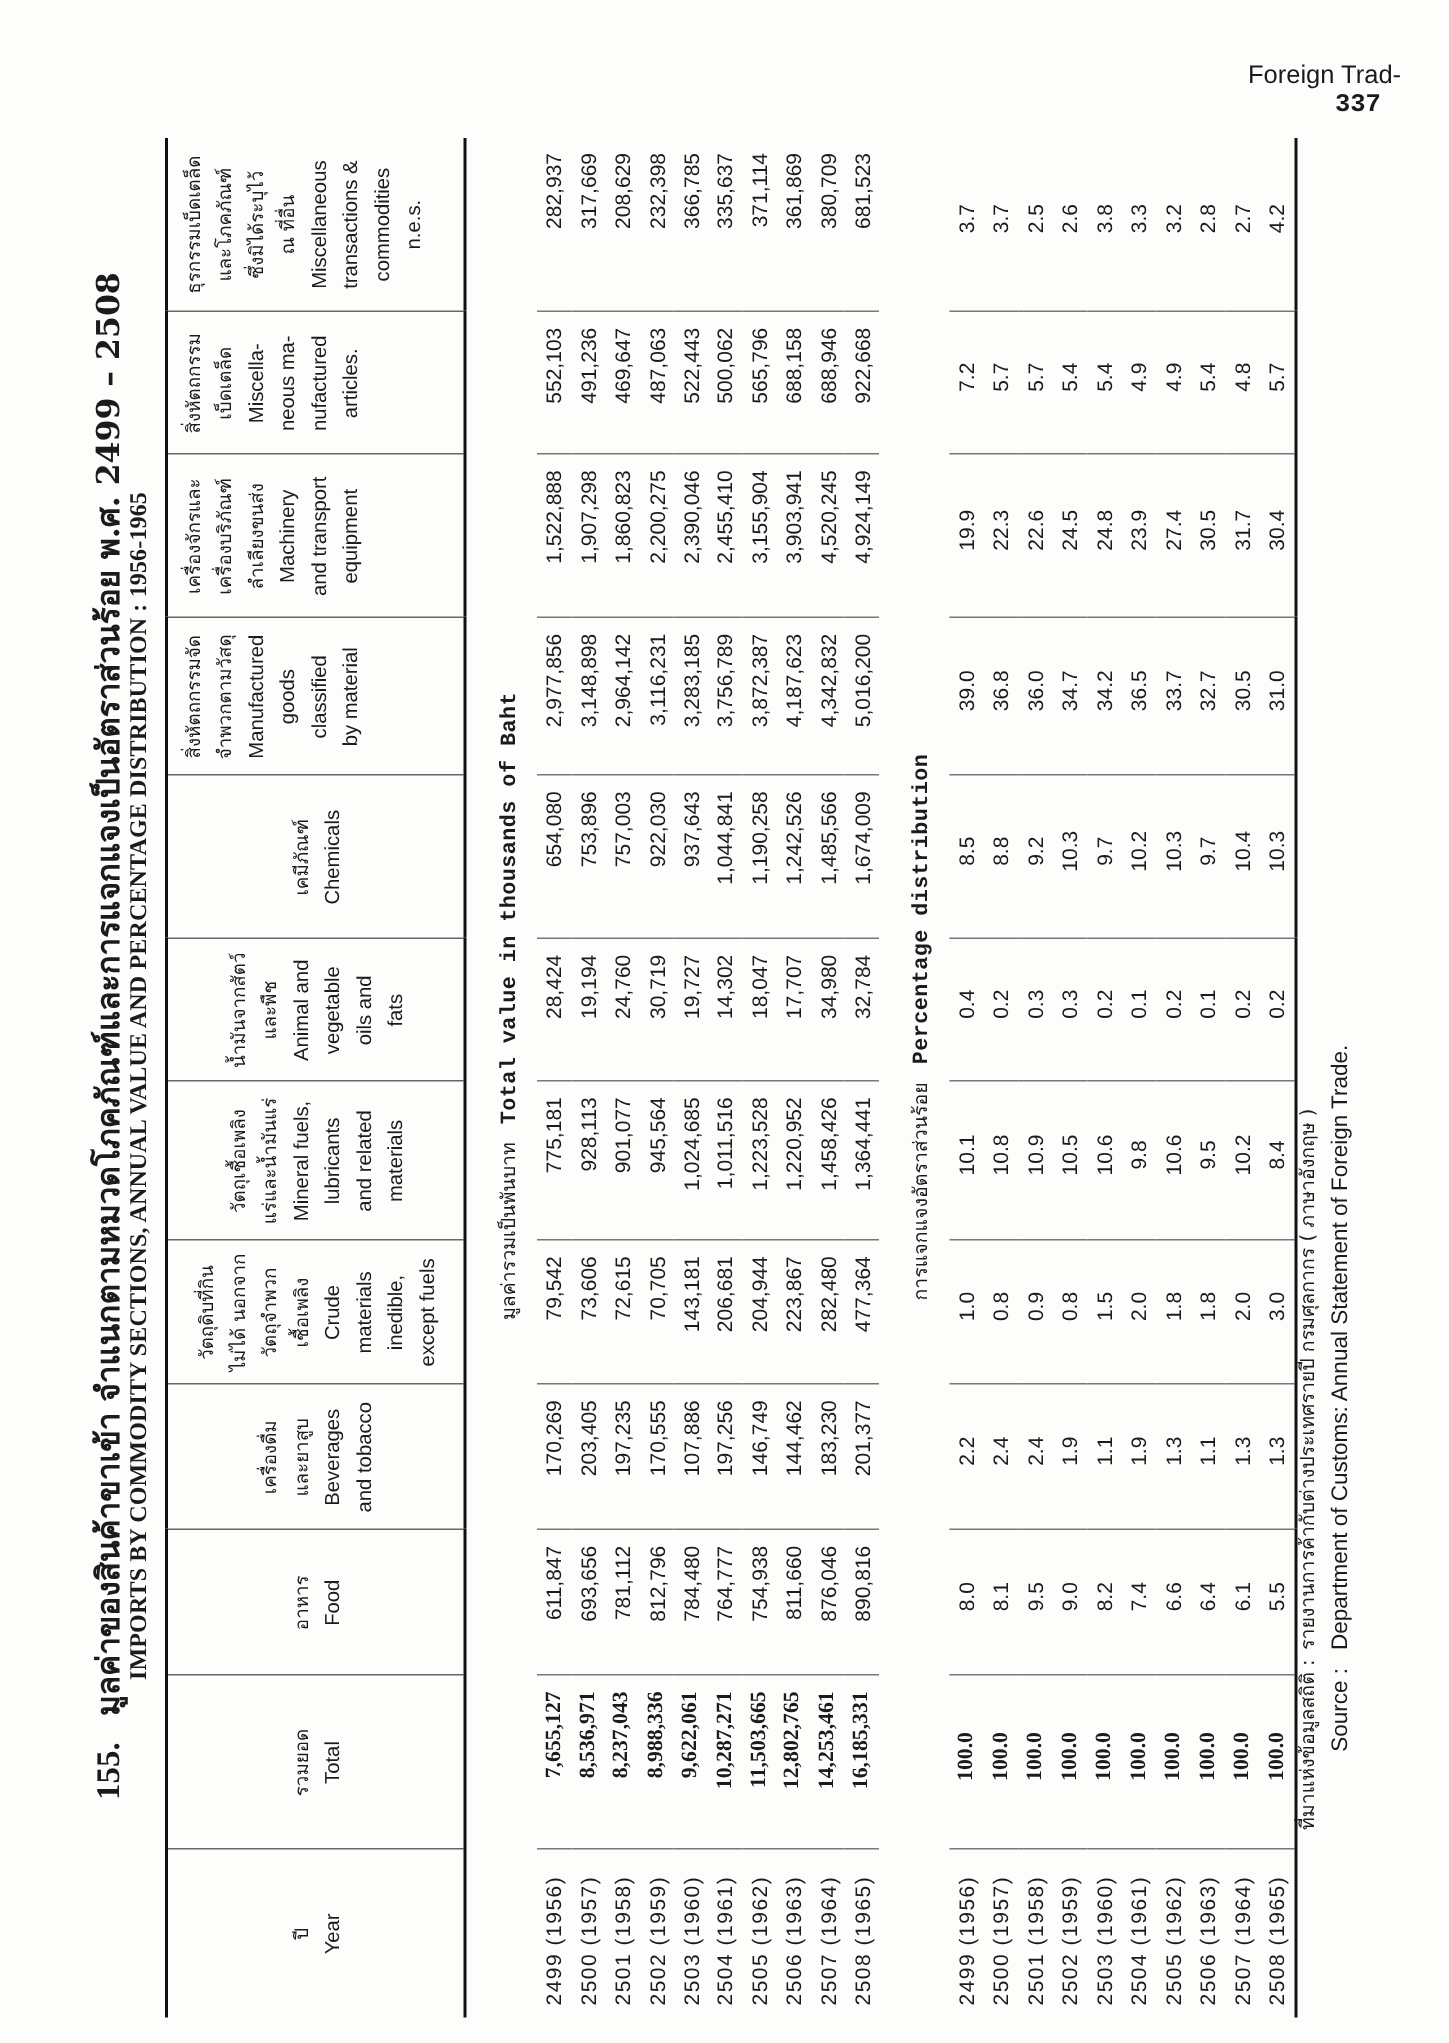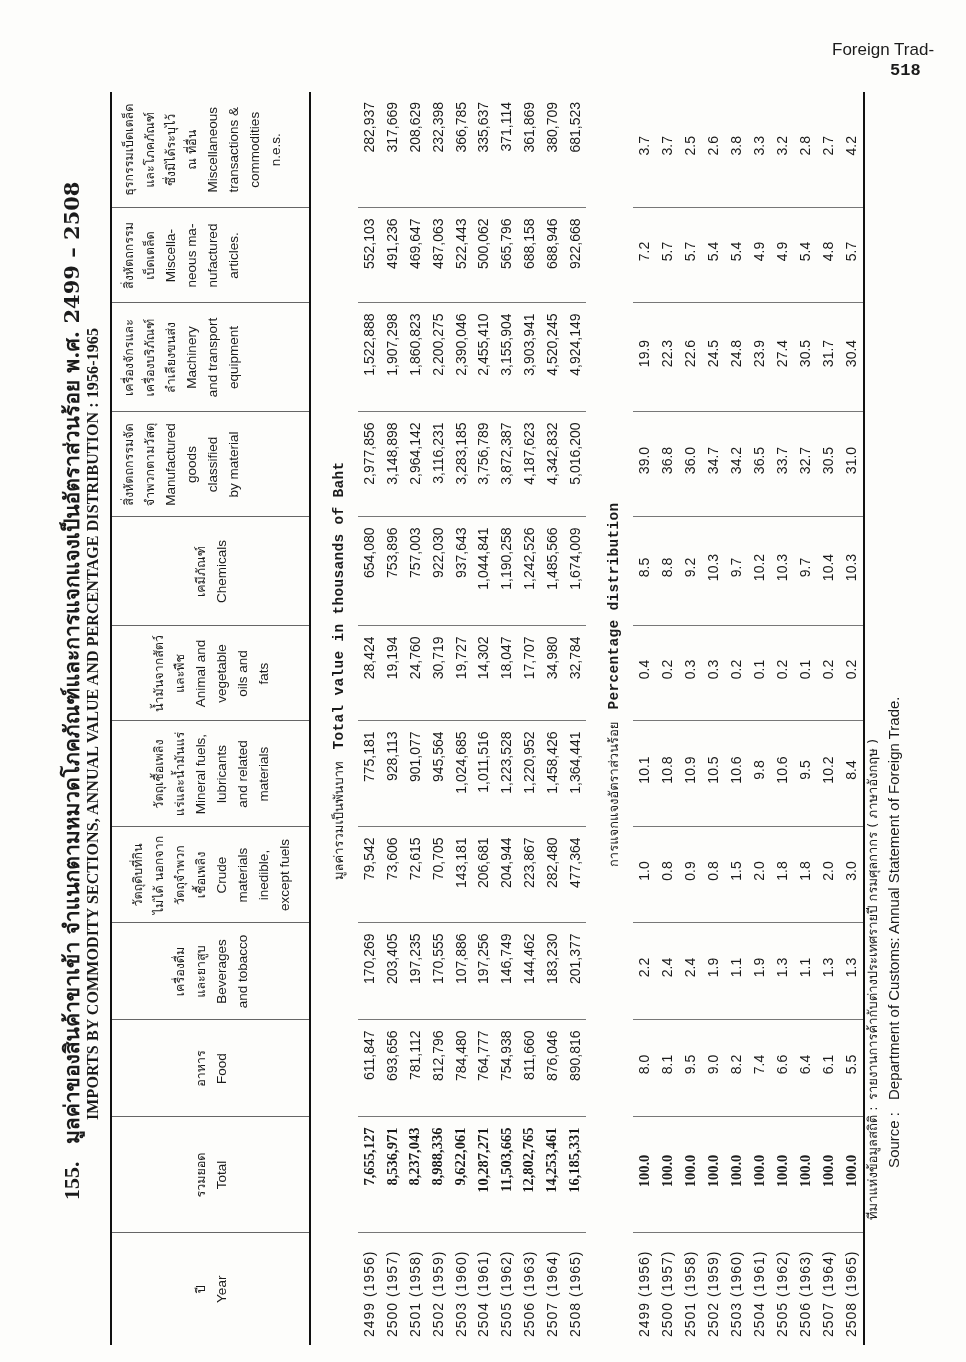--- a/index.html
+++ b/index.html
@@ -53,21 +53,21 @@
     display:grid; grid-template-columns:108px auto; column-gap:12px;
     font-size:15px; line-height:21px; white-space:nowrap;
   }
   .footer .f-label { text-align:right; }
   .footer .thai { font-family:"DejaVu Sans", sans-serif; font-size:13px; }
 </style>
 </head>
 <body>
 
 <div class="running-head">Foreign Trad-</div>
-<div class="page-number">518</div>
+<div class="page-number">337</div>
 
 <div class="rot">
 
   <div class="title-num">155.</div>
   <div class="title-thai">มูลค่าของสินค้าขาเข้า  จำแนกตามหมวดโภคภัณฑ์และการแจกแจงเป็นอัตราส่วนร้อย  พ.ศ. 2499 – 2508</div>
   <div class="title-en">IMPORTS BY COMMODITY SECTIONS, ANNUAL VALUE AND PERCENTAGE DISTRIBUTION : 1956-1965</div>
 
   <table class="tbl">
     <colgroup>
       <col style="width:112px">

